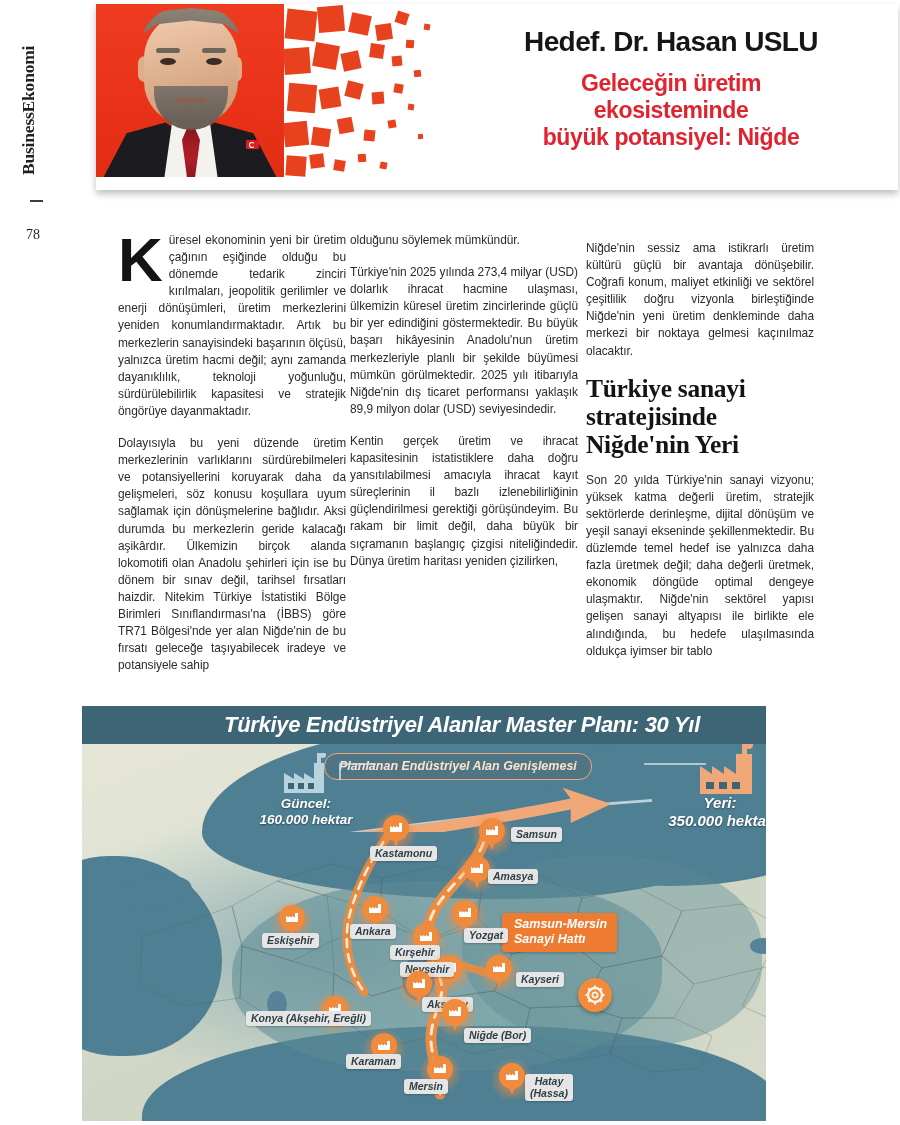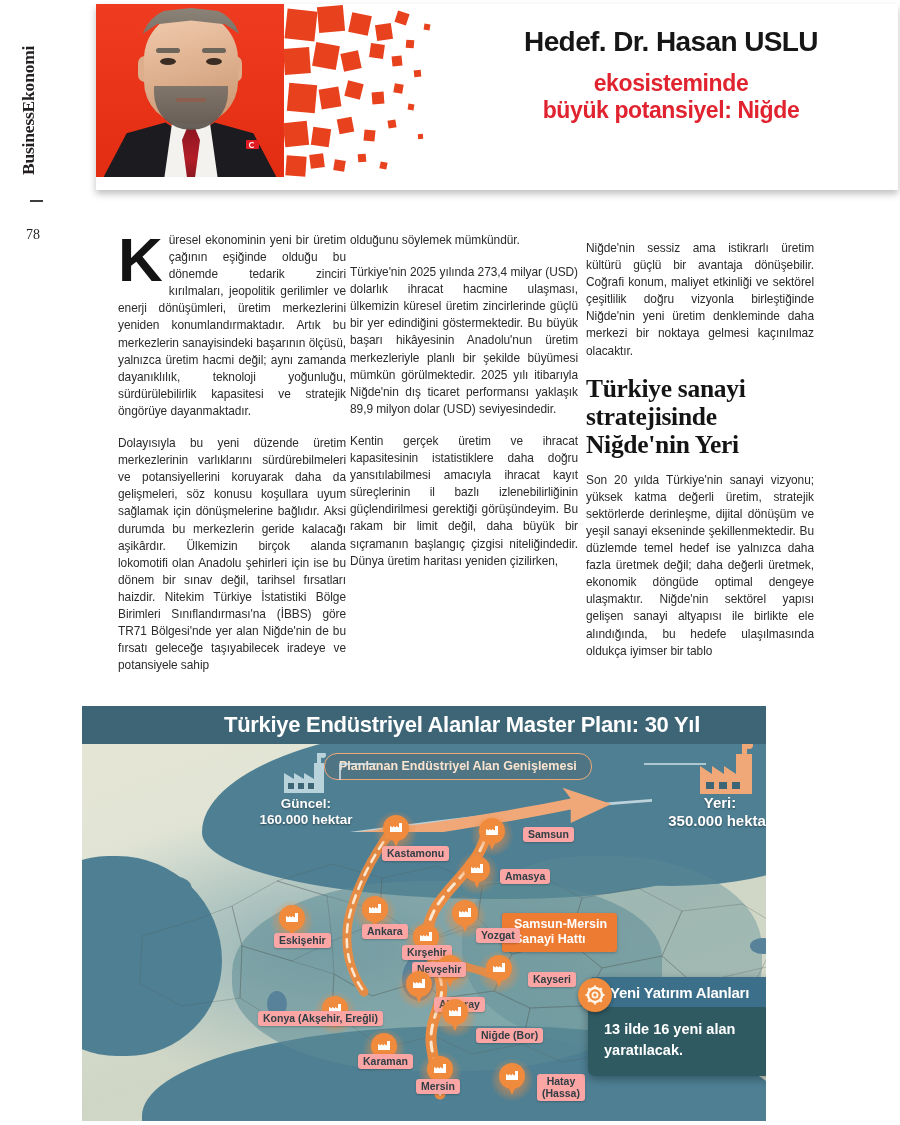--- a/index.html
+++ b/index.html
@@ -264,20 +264,21 @@
 
   
   #map-figure {
     position: absolute;
     left: 82px;
     top: 706px;
     width: 684px;
     height: 415px;
     overflow: hidden;
     background: #cfd8cc;
+    font-style: italic;
   }
   #map-land {
     position: absolute;
     inset: 0;
     background:
       radial-gradient(ellipse 300px 150px at 62% 84%, #9fc4c2 0%, rgba(159,196,194,0) 70%),
       radial-gradient(ellipse 420px 190px at 36% 58%, #8fb0b4 0%, rgba(143,176,180,0) 72%),
       linear-gradient(160deg, #e7e6d6 0%, #dfe3d4 30%, #cfd6c6 60%, #d7dbcb 100%);
   }
   
@@ -461,30 +462,29 @@
     clip-path: polygon(0 0, 100% 0, 50% 100%);
   }
   .pin .glyph {
     position: absolute;
     left: 6px; top: 7px;
     width: 14px; height: 11px;
   }
   .city-label {
     position: absolute;
     padding: 1px 5px 2px 5px;
-    background: #fca5a5;
+    background: #e5e5e5;
     border-radius: 3px;
     font-family: "Liberation Sans", sans-serif;
     font-size: 10.5px;
     font-weight: 700;
     color: #2f3e45;
     white-space: nowrap;
     line-height: 1.15;
     box-shadow: 0 1px 2px rgba(0,0,0,0.22);
-    margin-left: 12px;
   }
 
   
   #corridor {
     position: absolute;
     left: 0; top: 0;
     width: 760px; height: 415px;
     pointer-events: none;
   }
 
@@ -586,20 +586,21 @@
       <i style="left: 122px; top: 36px; width: 8px; height: 8px; transform: rotate(5deg);"></i>
       <i style="left: 130px; top: 66px; width: 7px; height: 7px; transform: rotate(-6deg);"></i>
       <i style="left: 124px; top: 100px; width: 6px; height: 6px; transform: rotate(8deg);"></i>
       <i style="left: 134px; top: 130px; width: 5px; height: 5px; transform: rotate(-4deg);"></i>
       <i style="left: 140px; top: 20px; width: 6px; height: 6px; transform: rotate(9deg);"></i>
     </div>
 
   <div id="banner-title-wrap">
     <div id="speaker-name">Hedef. Dr. Hasan USLU</div>
     <div id="headline">
+      <div>Geleceğin üretim</div>
       <div>ekosisteminde</div>
       <div>büyük potansiyel: Niğde</div>
     </div>
   </div>
 </div>
 
 <div id="article">
 
   <div class="col" id="col-1">
     <p class="body-p first">Küresel ekonominin yeni bir üretim çağının eşiğinde olduğu bu dönemde tedarik zinciri kırılmaları, jeopolitik gerilimler ve enerji dönüşümleri, üretim merkezlerini yeniden konumlandırmaktadır. Artık bu merkezlerin sanayisindeki başarının ölçüsü, yalnızca üretim hacmi değil; aynı zamanda dayanıklılık, teknoloji yoğunluğu, sürdürülebilirlik kapasitesi ve stratejik öngörüye dayanmaktadır.</p>
@@ -856,18 +857,14 @@
           <line x1="10" y1="17" x2="10" y2="19.5"></line>
         <line x1="0.5" y1="10" x2="3" y2="10"></line>
           <line x1="17" y1="10" x2="19.5" y2="10"></line>
         <line x1="3.2" y1="3.2" x2="5" y2="5"></line>
           <line x1="15" y1="15" x2="16.8" y2="16.8"></line>
         <line x1="16.8" y1="3.2" x2="15" y2="5"></line>
           <line x1="5" y1="15" x2="3.2" y2="16.8"></line>
       </g>
     </svg>
   </div>
-  <div id="info-box">
-    <div id="info-box-head">Yeni Yatırım Alanları</div>
-    <div id="info-box-body">13 ilde 16 yeni alan yaratılacak.</div>
-  </div>
 
 </div>
 
 </body></html>

